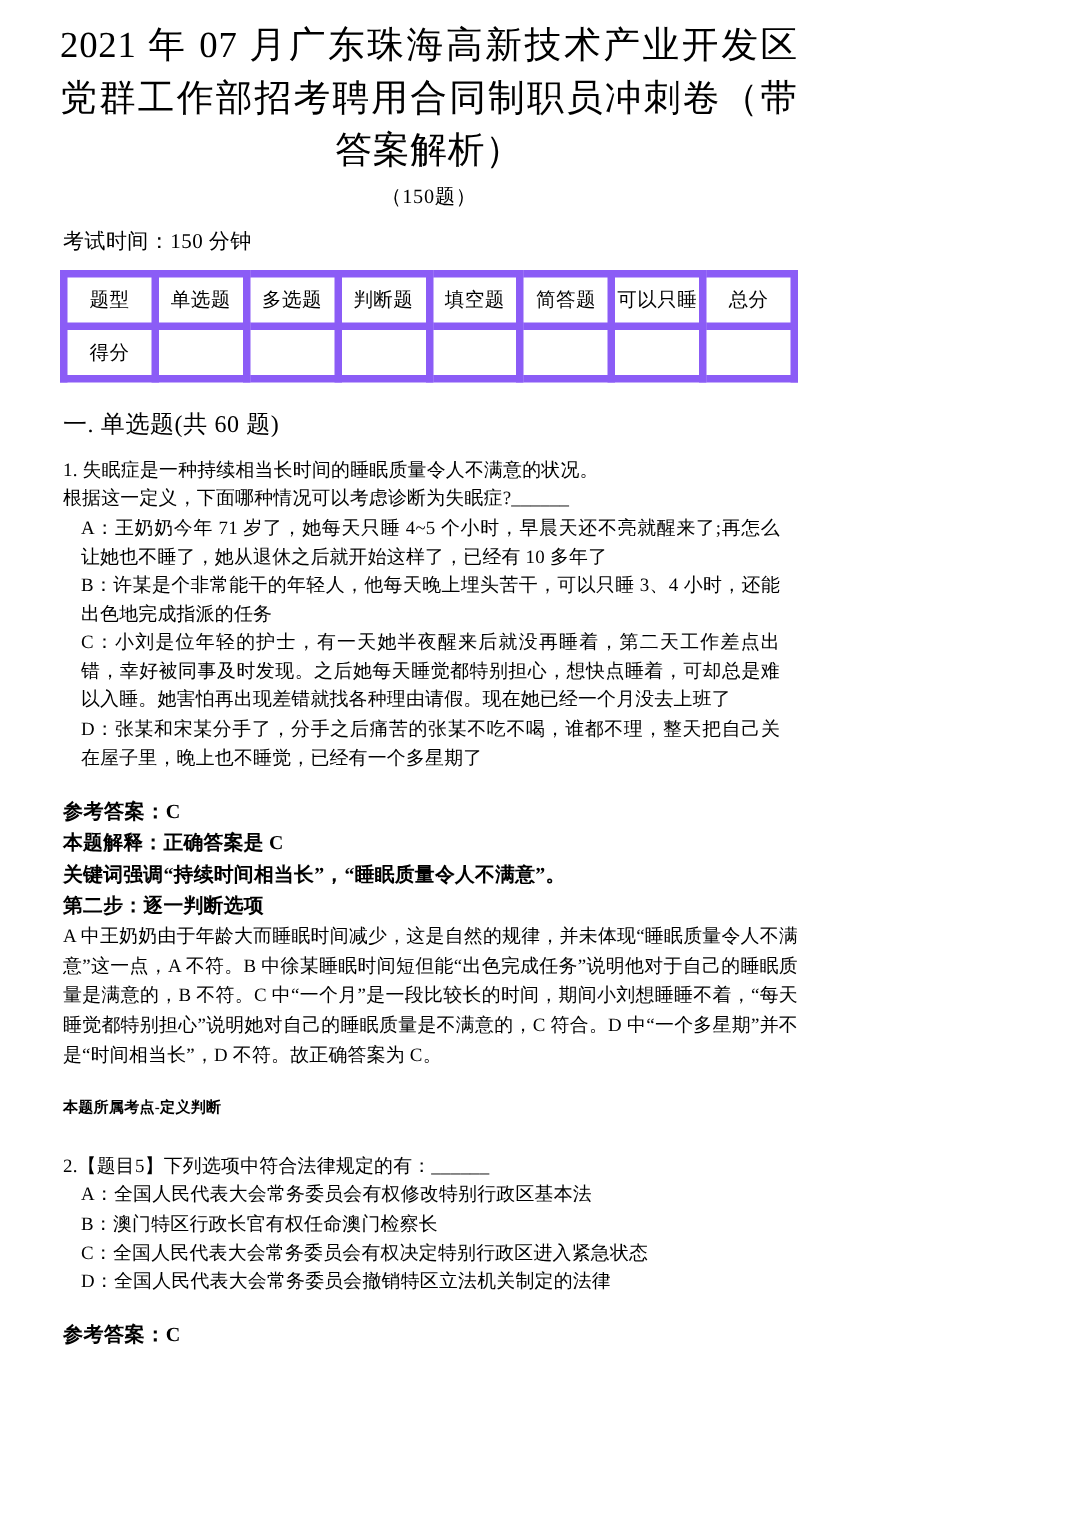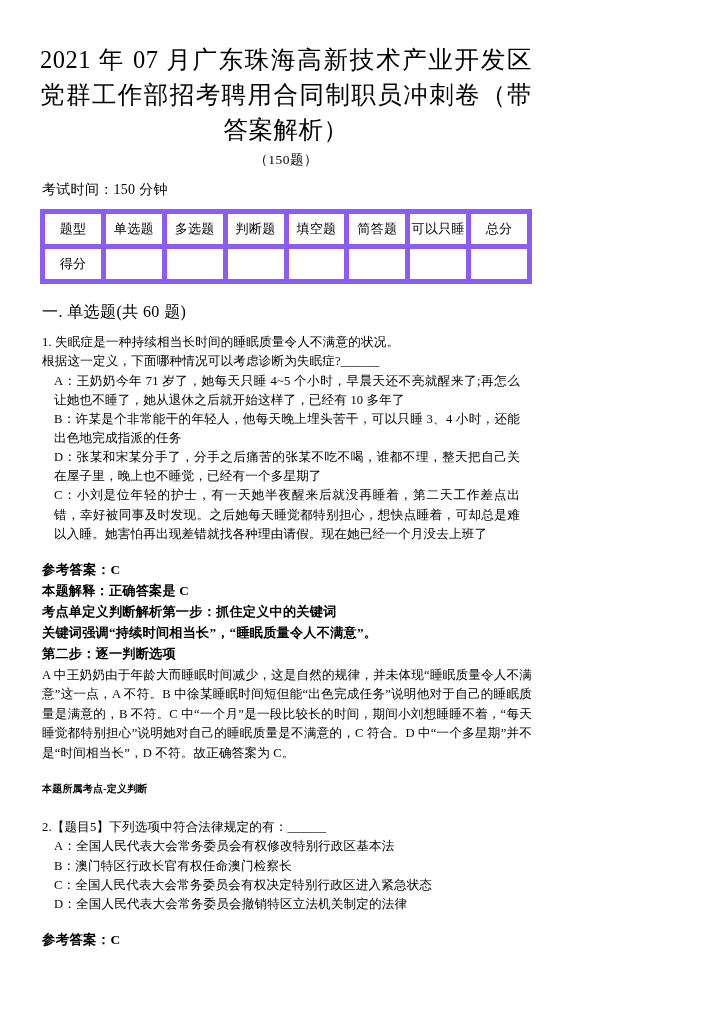--- a/index.html
+++ b/index.html
@@ -11,21 +11,21 @@
     height: 1018px;
     background: #ffffff;
     font-family: "Liberation Serif", serif;
     color: #000000;
     overflow: hidden;
   }
   .page {
     width: 572px;
     height: 1018px;
     box-sizing: border-box;
-    padding: 43px 40px 10px 40px;
+    padding: 14px 40px 10px 40px;
     position: relative;
   }
   .doc-title {
     font-family: "Liberation Serif", serif;
     font-size: 24.5px;
     line-height: 1.42;
     text-align: justify;
     text-align-last: center;
     letter-spacing: 0.5px;
     margin: 0 0 4px 0;
@@ -145,25 +145,24 @@
   </tbody>
     </table>
 
   <div class="section-heading">一. 单选题(共 60 题)</div>
 
   <div class="q-block">
     <div class="q-stem">1. 失眠症是一种持续相当长时间的睡眠质量令人不满意的状况。</div>
     <div class="q-sub">根据这一定义，下面哪种情况可以考虑诊断为失眠症?______</div>
     <div class="opt">A：王奶奶今年 71 岁了，她每天只睡 4~5 个小时，早晨天还不亮就醒来了;再怎么让她也不睡了，她从退休之后就开始这样了，已经有 10 多年了</div>
     <div class="opt">B：许某是个非常能干的年轻人，他每天晚上埋头苦干，可以只睡 3、4 小时，还能出色地完成指派的任务</div>
+    <div class="opt">C：小刘是位年轻的护士，有一天她半夜醒来后就没再睡着，第二天工作差点出错，幸好被同事及时发现。之后她每天睡觉都特别担心，想快点睡着，可却总是难以入睡。她害怕再出现差错就找各种理由请假。现在她已经一个月没去上班了</div>
     <div class="opt">D：张某和宋某分手了，分手之后痛苦的张某不吃不喝，谁都不理，整天把自己关在屋子里，晚上也不睡觉，已经有一个多星期了</div>
-    <div class="opt">C：小刘是位年轻的护士，有一天她半夜醒来后就没再睡着，第二天工作差点出错，幸好被同事及时发现。之后她每天睡觉都特别担心，想快点睡着，可却总是难以入睡。她害怕再出现差错就找各种理由请假。现在她已经一个月没去上班了</div>
     <div class="answer-line">参考答案：C</div>
     <div class="analysis">本题解释：正确答案是 C</div>
-    <div class="analysis">考点单定义判断解析第一步：抓住定义中的关键词</div>
     <div class="analysis">关键词强调“持续时间相当长”，“睡眠质量令人不满意”。</div>
     <div class="analysis">第二步：逐一判断选项</div>
     <div class="analysis-body">A 中王奶奶由于年龄大而睡眠时间减少，这是自然的规律，并未体现“睡眠质量令人不满意”这一点，A 不符。B 中徐某睡眠时间短但能“出色完成任务”说明他对于自己的睡眠质量是满意的，B 不符。C 中“一个月”是一段比较长的时间，期间小刘想睡睡不着，“每天睡觉都特别担心”说明她对自己的睡眠质量是不满意的，C 符合。D 中“一个多星期”并不是“时间相当长”，D 不符。故正确答案为 C。</div>
     <div class="point-line">本题所属考点-定义判断</div>
   </div>
 
   <div class="spacer-md"></div>
 
   <div class="q-block">
     <div class="q2-title">2.【题目5】下列选项中符合法律规定的有：______</div>

